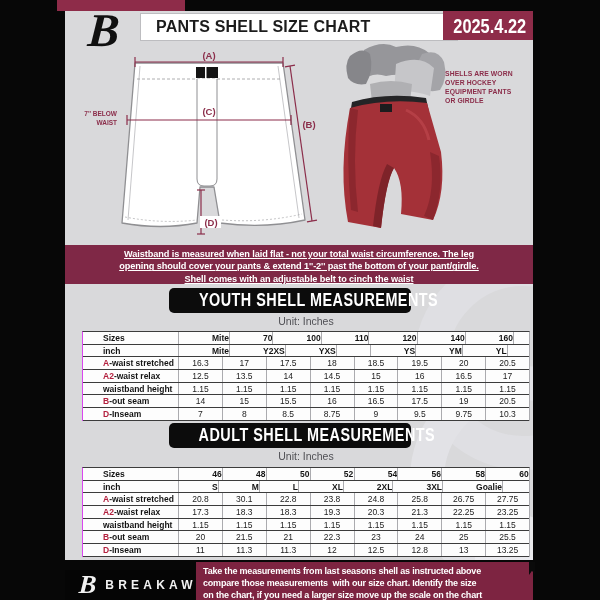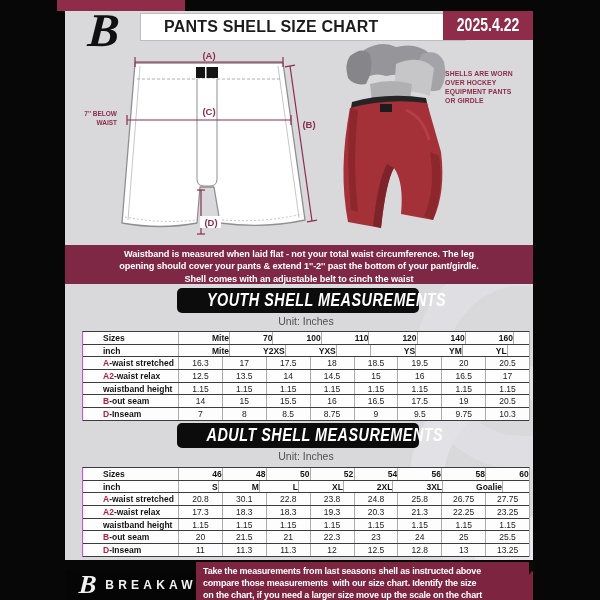--- a/index.html
+++ b/index.html
@@ -9,37 +9,37 @@
   }
   
   .topbar{position:absolute;left:57px;top:0;width:128px;height:11px;background:#8e2c49;}
   
   .sheet{position:absolute;left:65px;top:11px;width:468px;height:549px;background:#d9d9db;overflow:hidden;}
   .wm{position:absolute;left:0;top:0;width:468px;height:549px;}
   
   .logo-b{position:absolute;left:23px;top:-4px;font-family:"Liberation Serif", serif;
     font-style:italic;font-weight:bold;font-size:47px;color:#101010;transform:skewX(-4deg);line-height:1;}
   .titlebox{position:absolute;left:75px;top:2px;width:301px;height:26px;background:#ffffff;
-    border:1px solid #bdbdc0;line-height:26px;padding-left:23px;font-size:16px;font-weight:bold;
+    border:1px solid #bdbdc0;line-height:26px;padding-left:15px;font-size:16px;font-weight:bold;
     color:#1c1c1c;letter-spacing:0.2px;}
   .datebox{position:absolute;left:378px;top:0;width:90px;height:29px;background:#8e2c49;
-    color:#fff;text-align:center;line-height:29px;font-weight:bold;font-size:18px;}
+    color:#fff;text-align:center;line-height:29px;font-weight:bold;font-size:21px;}
   .cond{display:inline-block;transform:scaleX(0.78);transform-origin:center;white-space:nowrap;}
   
   .waistnote{position:absolute;left:10px;top:99px;width:42px;text-align:right;
     font-size:6.5px;font-weight:bold;color:#8b2d4a;line-height:8.5px;white-space:pre-line;}
   .photocap{position:absolute;left:380px;top:58px;width:86px;
     font-size:6.8px;font-weight:bold;color:#8b2d4a;line-height:9px;white-space:pre-line;letter-spacing:0.1px;}
   
   .notice{position:absolute;left:0;top:234px;width:468px;height:39px;background:#7f2846;
     color:#fff;font-size:9.2px;font-weight:bold;text-align:center;line-height:12.4px;
-    padding-top:3px;box-sizing:border-box;white-space:pre-line;letter-spacing:-0.1px;}
-  
-  .sectitle{position:absolute;left:112px;width:242px;height:25px;background:#0c0c0c;border-radius:5px;
-    color:#fff;text-align:center;line-height:25px;font-style:italic;}
+    padding-top:3px;box-sizing:border-box;white-space:pre-line;letter-spacing:-0.1px;text-decoration:underline;}
+  
+  .sectitle{position:absolute;left:104px;width:242px;height:25px;background:#0c0c0c;border-radius:5px;
+    color:#fff;text-align:center;line-height:25px;}
   .sectitle span{display:inline-block;transform:scale(0.8,1.06);transform-origin:center;
     font-weight:bold;font-size:18px;letter-spacing:0.6px;white-space:nowrap;}
   .sectitle.youth{top:277px;}
   .sectitle.adult{top:412px;}
   .unit{position:absolute;left:17px;width:448px;text-align:center;font-size:10.5px;color:#505055;}
   .unit.youth{top:304px;}
   .unit.adult{top:439px;}
   
   .table{position:absolute;left:17px;width:448px;background:#fdfdfd;
     border-top:1.5px solid #3c3c3c;border-left:1px solid #d946ef;border-right:1px solid #ababaf;

